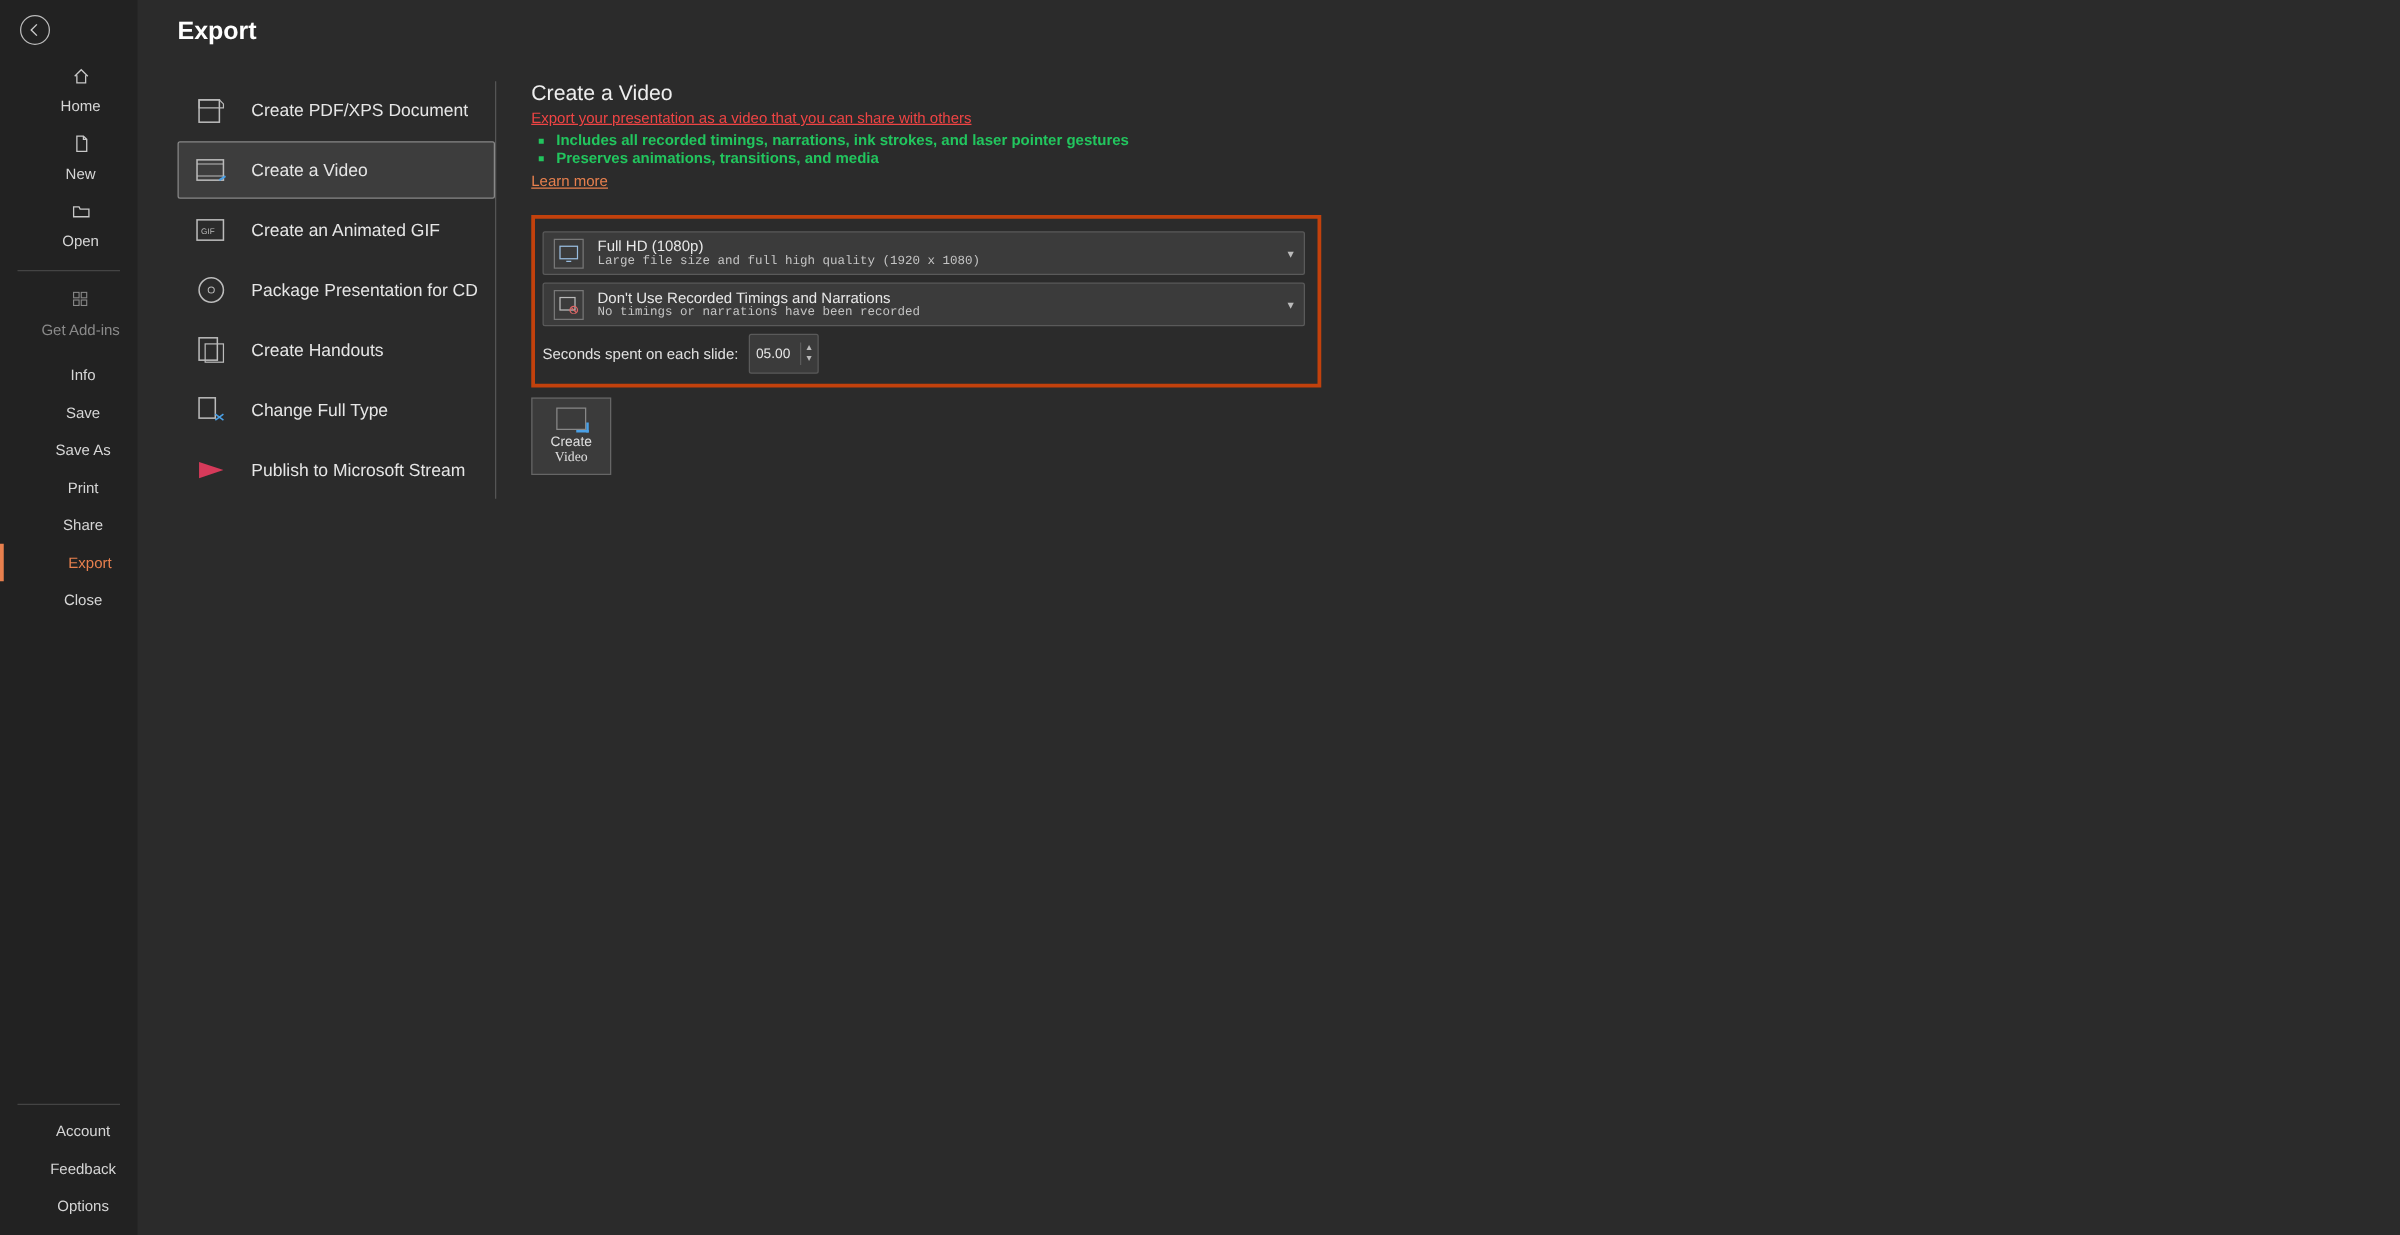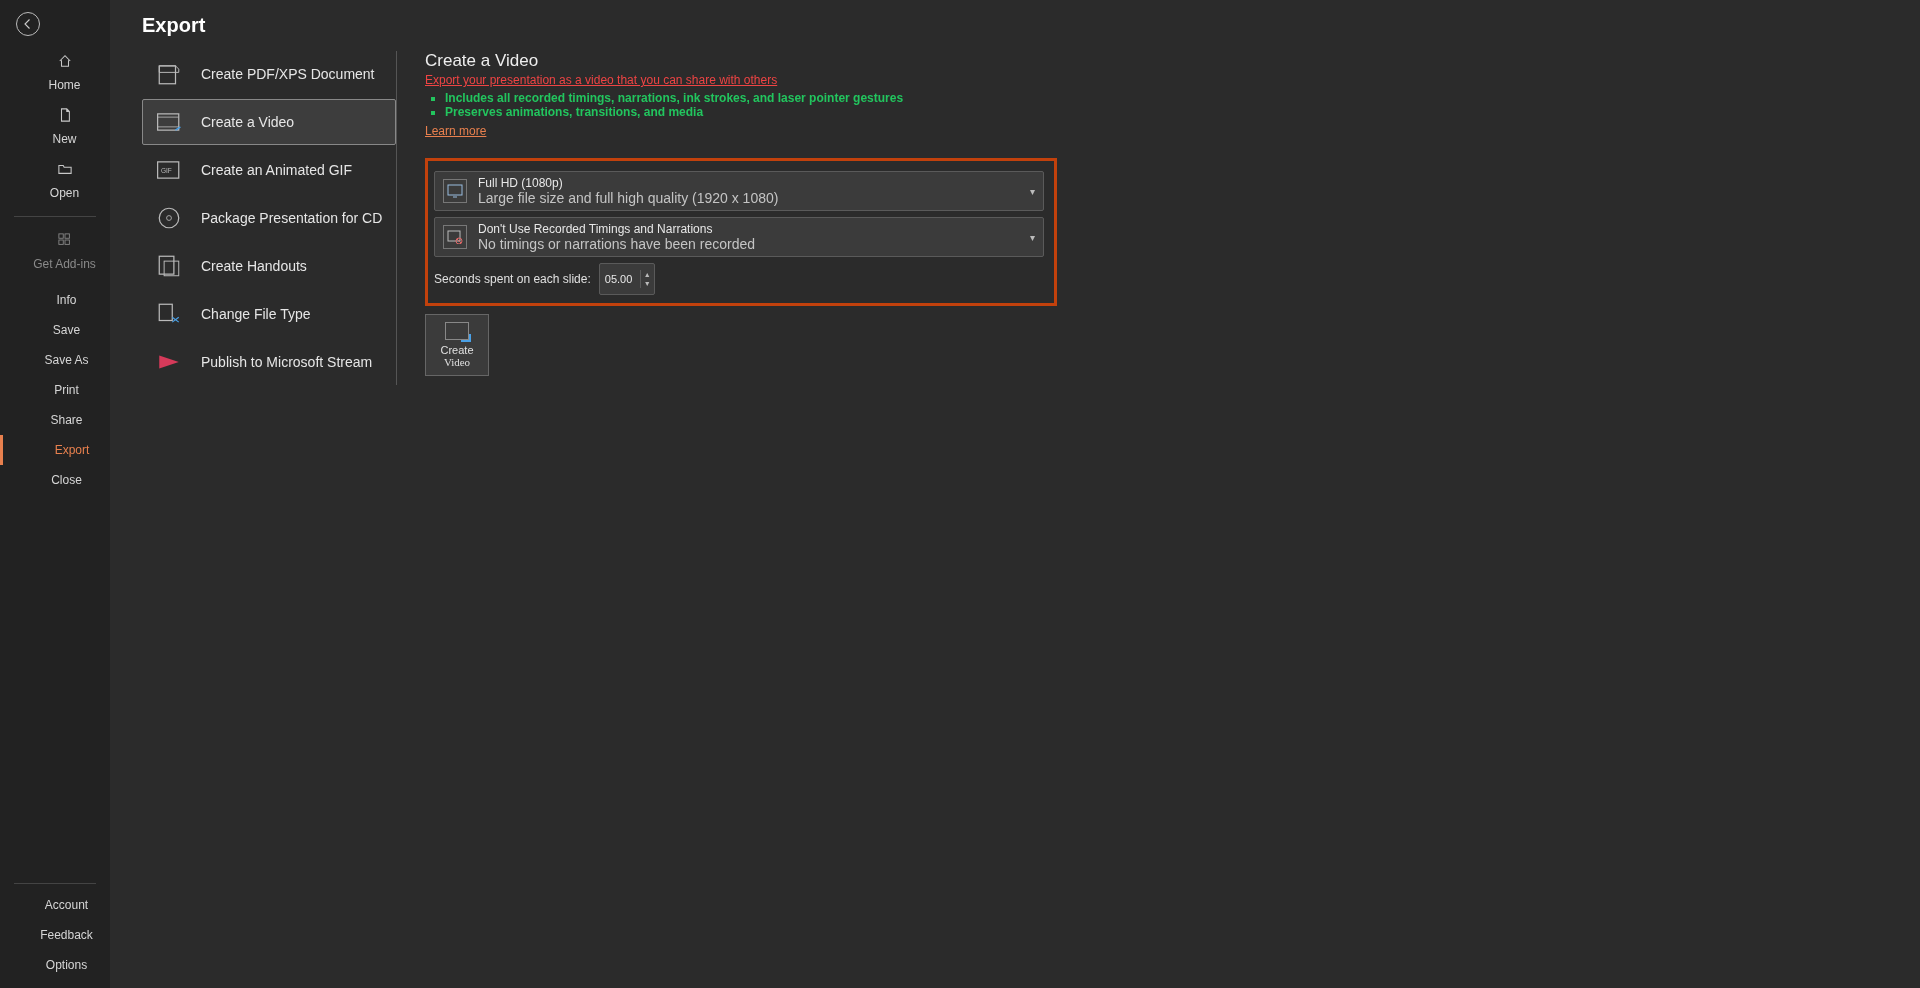--- a/index.html
+++ b/index.html
@@ -79,20 +79,21 @@
     padding: 14px 0 0 32px;
   }
   .page-title {
     font-size: 20px;
     font-weight: 600;
     color: #fff;
     margin-bottom: 14px;
   }
   .content-row {
     display: flex;
+    margin-top: 14px;
   }
   .options-col {
     width: 254px;
     display: flex;
     flex-direction: column;
     gap: 2px;
   }
   .option {
     display: flex;
     align-items: center;
@@ -174,21 +175,21 @@
     height: 24px;
     border: 1px solid #777;
     display: inline-flex;
     align-items: center;
     justify-content: center;
     font-size: 12px;
     color: #c8c8c8;
   }
   .combo .combo-text { display: flex; flex-direction: column; }
   .combo .combo-title { font-size: 12px; color: #e8e8e8; }
-  .combo .combo-sub { font-size: 14px; color: #c4c4c4; }
+  .combo .combo-sub { font-size: 10px; color: #c4c4c4; font-family: Liberation Mono, monospace; }
   .combo .chev {
     position: absolute;
     right: 8px;
     top: 50%;
     transform: translateY(-50%);
     font-size: 10px;
     color: #bbb;
   }
   .seconds-row {
     display: flex;
@@ -403,21 +404,21 @@
             </span>
           <span>Create Handouts</span>
         </div>
         <div class="option">
           <span class="opt-icon">
               <svg width="26" height="26" viewBox="0 0 32 32">
                 <rect x="4" y="4" width="16" height="20" stroke="#bbb" fill="none" stroke-width="1.5"></rect>
                 <path d="M20 20l8 6M28 20l-8 6" stroke="#4aa0e6" stroke-width="1.5"></path>
               </svg>
             </span>
-          <span>Change File Type</span>
+          <span>Change Full Type</span>
         </div>
         <div class="option">
           <span class="opt-icon">
               <svg width="26" height="22" viewBox="0 0 32 24">
                 <polygon points="4,4 28,12 4,20" fill="#d63a5a"></polygon>
               </svg>
             </span>
           <span>Publish to Microsoft Stream</span>
         </div>
       </div>

